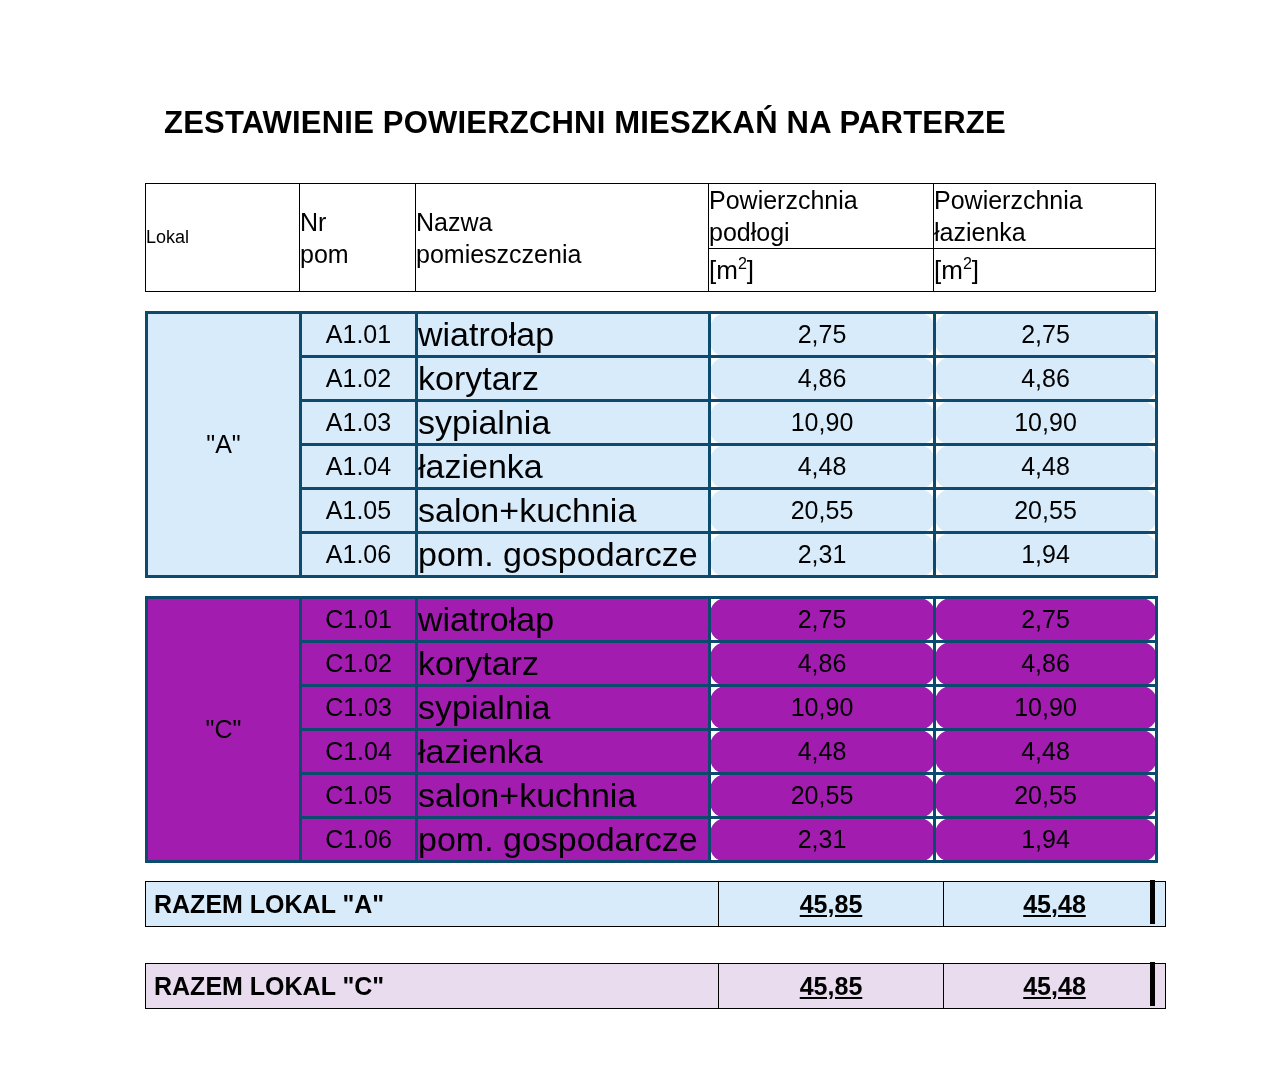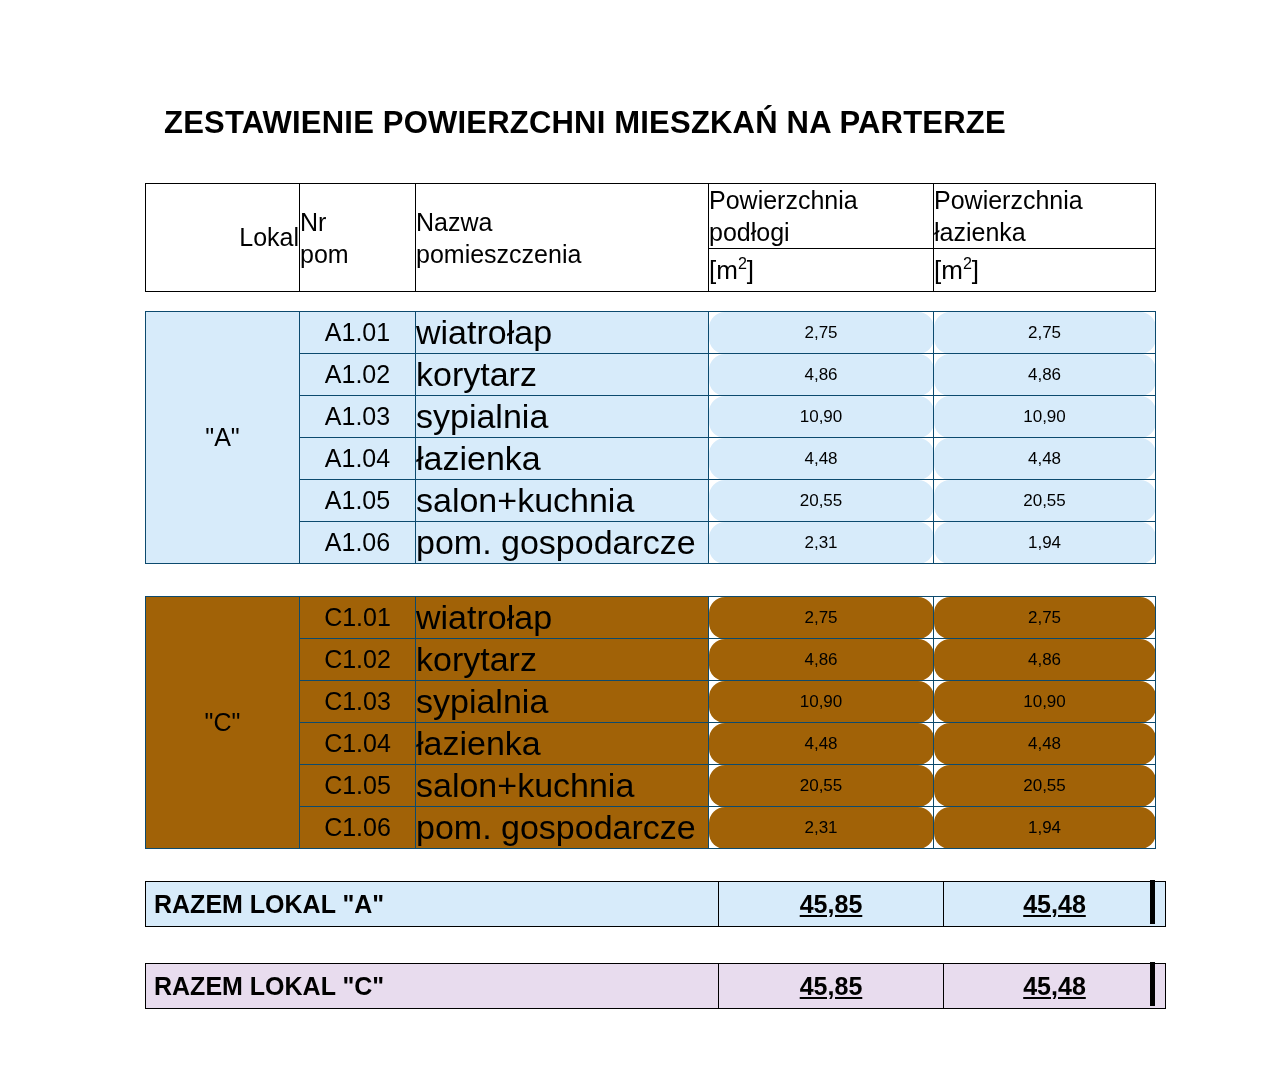--- a/index.html
+++ b/index.html
@@ -27,21 +27,21 @@
   }
 
   .tbl {
     position: absolute;
     border-collapse: collapse;
     table-layout: fixed;
     font-size: 24px;
   }
 
   .tbl td, .tbl th {
-    border: 1px solid #0c4a6e;
+    border: 3px solid #0c4a6e;
     padding: 0;
     font-weight: normal;
     vertical-align: middle;
   }
 
   
   .c-lokal  { width: 154px; }
   .c-nr     { width: 116px; }
   .c-nazwa  { width: 293px; }
   .c-pod    { width: 225px; }
@@ -56,23 +56,23 @@
     border: 1px solid #000000;
     background: #ffffff;
   }
   .hdr-cell {
     font-weight: bold;
     font-size: 25px;
     padding: 6px 10px;
     line-height: 1.28;
   }
   .hdr-lokal {
-    text-align: right;
-    font-weight: bold;
-    font-size: 25px;
+    text-align: left;
+    font-weight: bold;
+    font-size: 18px;
   }
   .hdr-unit {
     font-weight: bold;
     font-size: 26px;
     height: 42px;
   }
   .hdr-unit sup { font-size: 0.62em; }
 
   
   .data-table td {
@@ -82,34 +82,34 @@
     text-align: center;
     font-size: 25px;
   }
   .cell-name {
     text-align: left;
     padding-left: 10px;
     font-size: 34px;
   }
   .cell-num {
     text-align: center;
-    font-size: 17px;
+    font-size: 25px;
     border-radius: 16px;
   }
   .cell-lokal {
     text-align: center;
     font-weight: bold;
     font-size: 25px;
   }
 
   #table-a { left: 145px; top: 311px; }
   #table-c { left: 145px; top: 596px; }
 
   .tint-a td { background: #d7ebfa; }
-  .tint-c td { background: #a16207; }
+  .tint-c td { background: #a21caf; }
 
   
   .sum-table {
     position: absolute;
     border-collapse: collapse;
     table-layout: fixed;
     font-size: 25px;
   }
   .sum-table td {
     border: 1px solid #000000;

